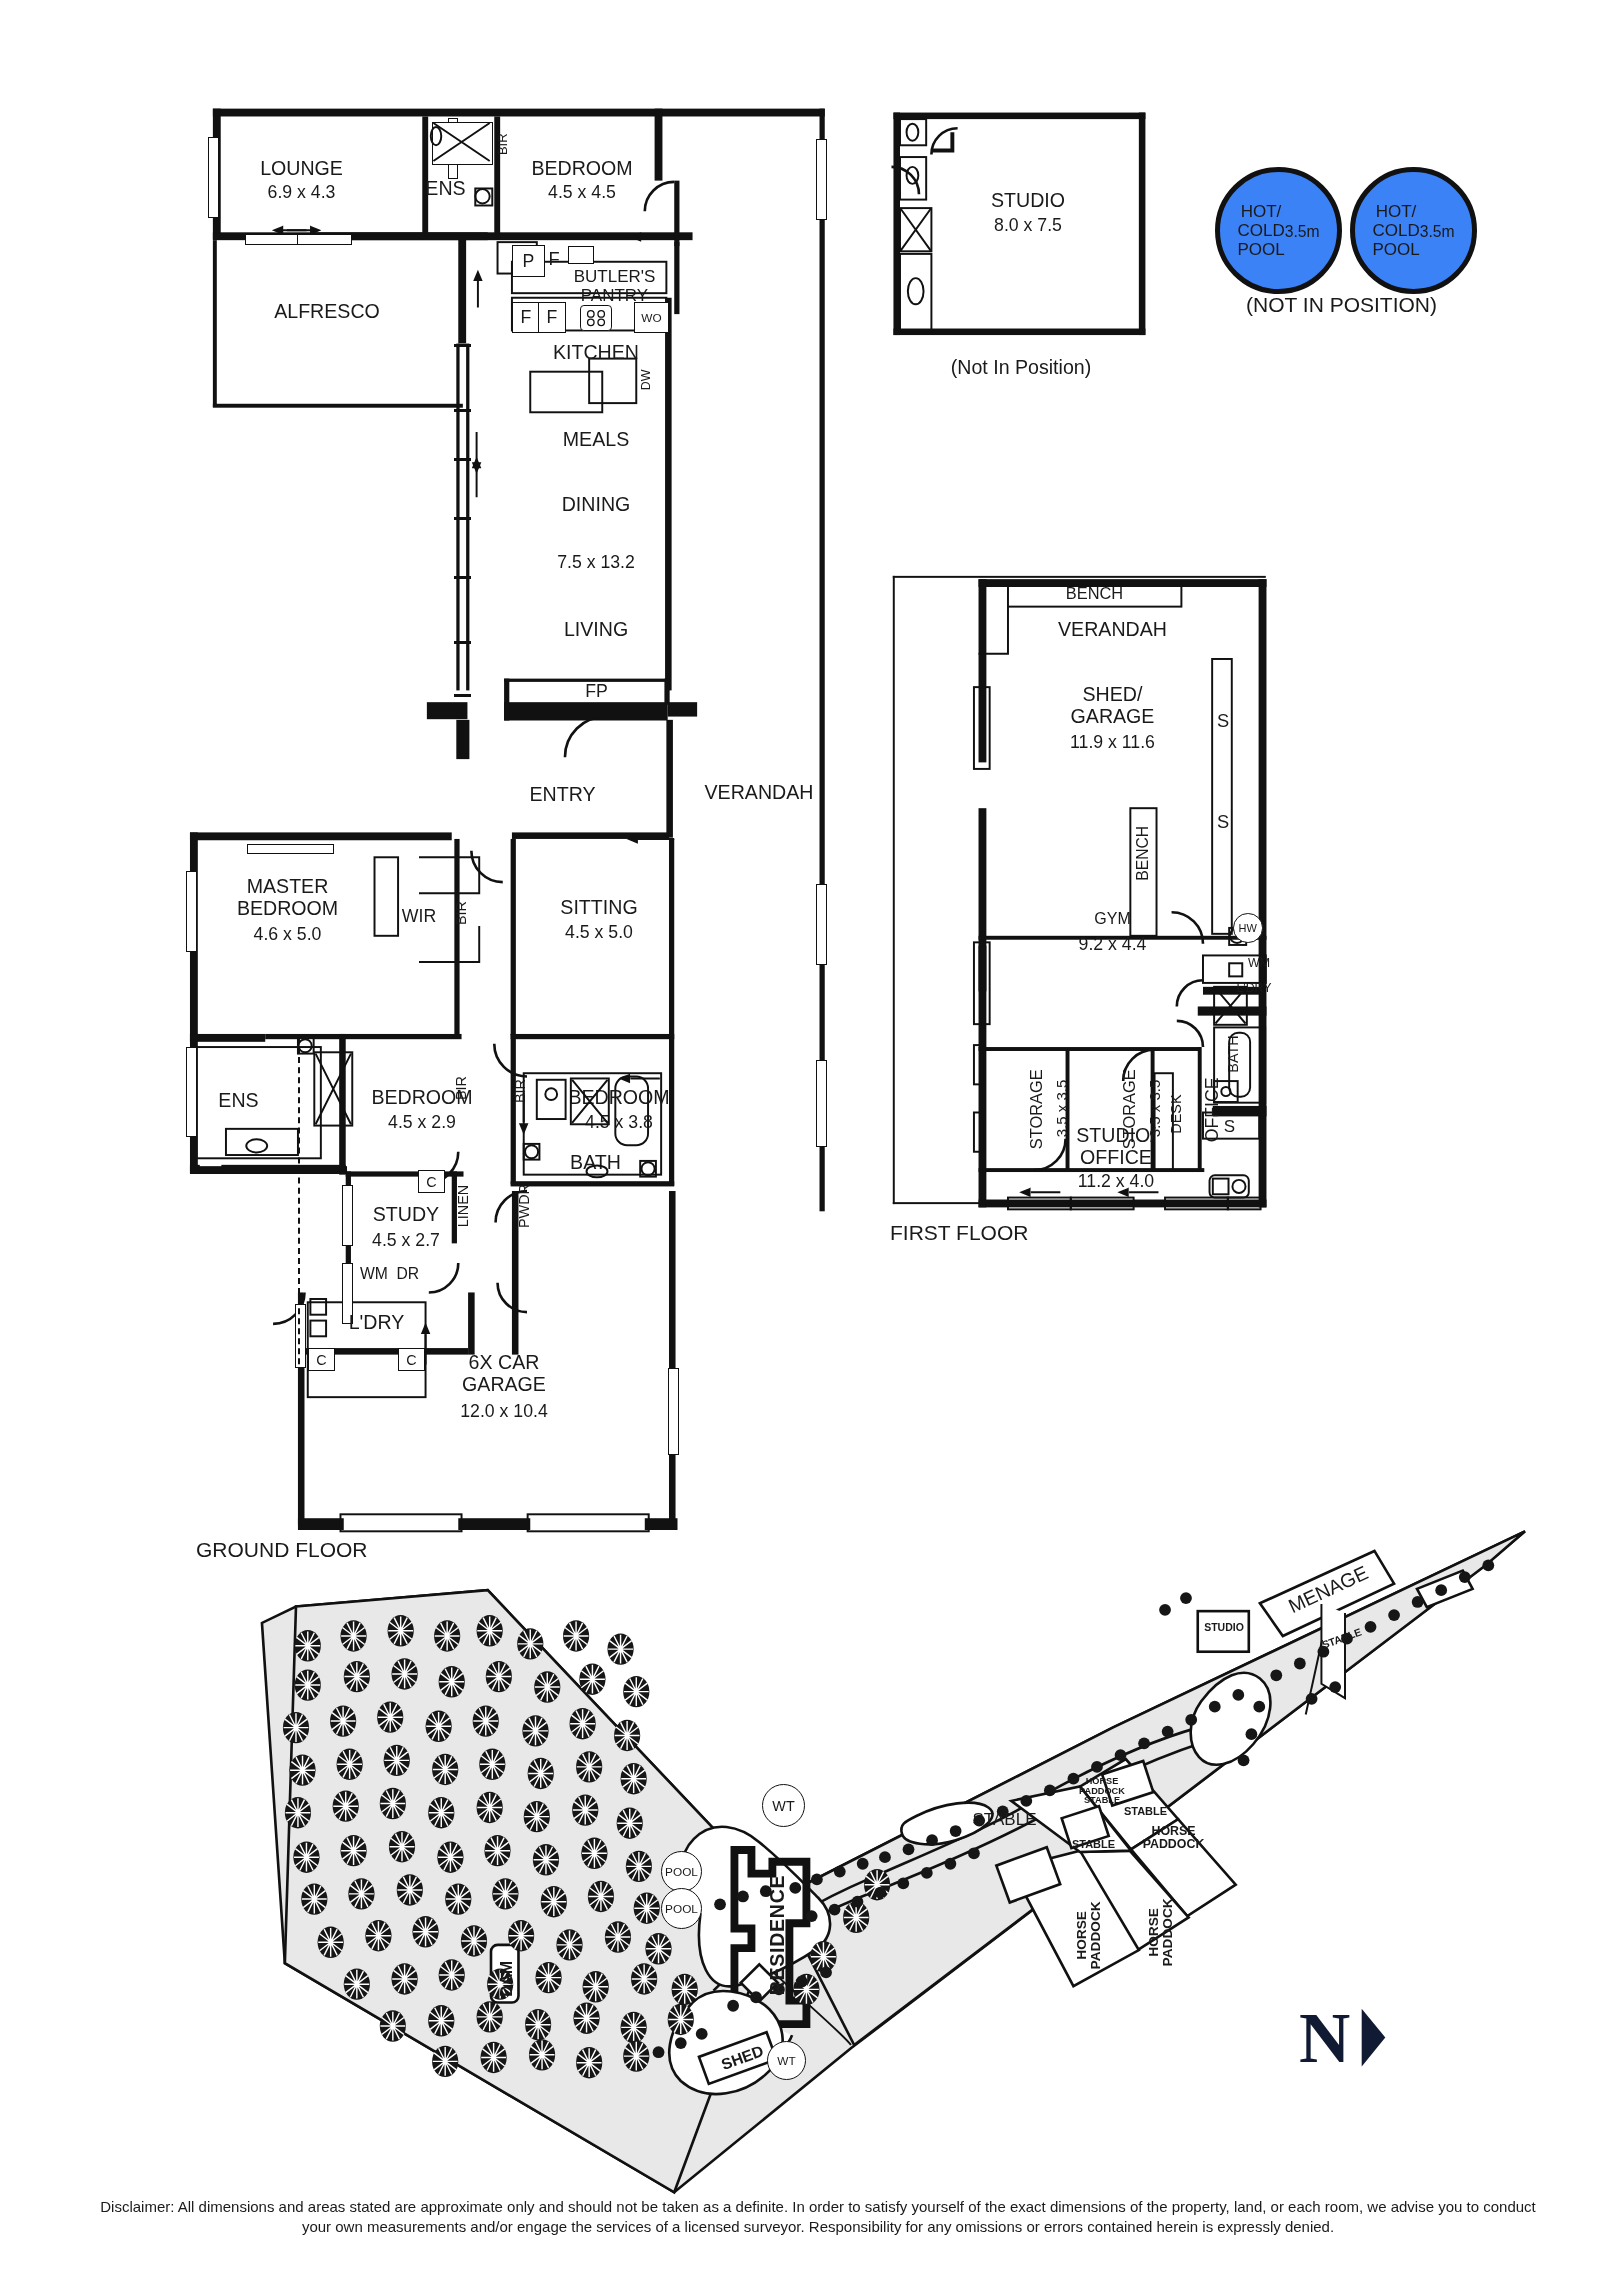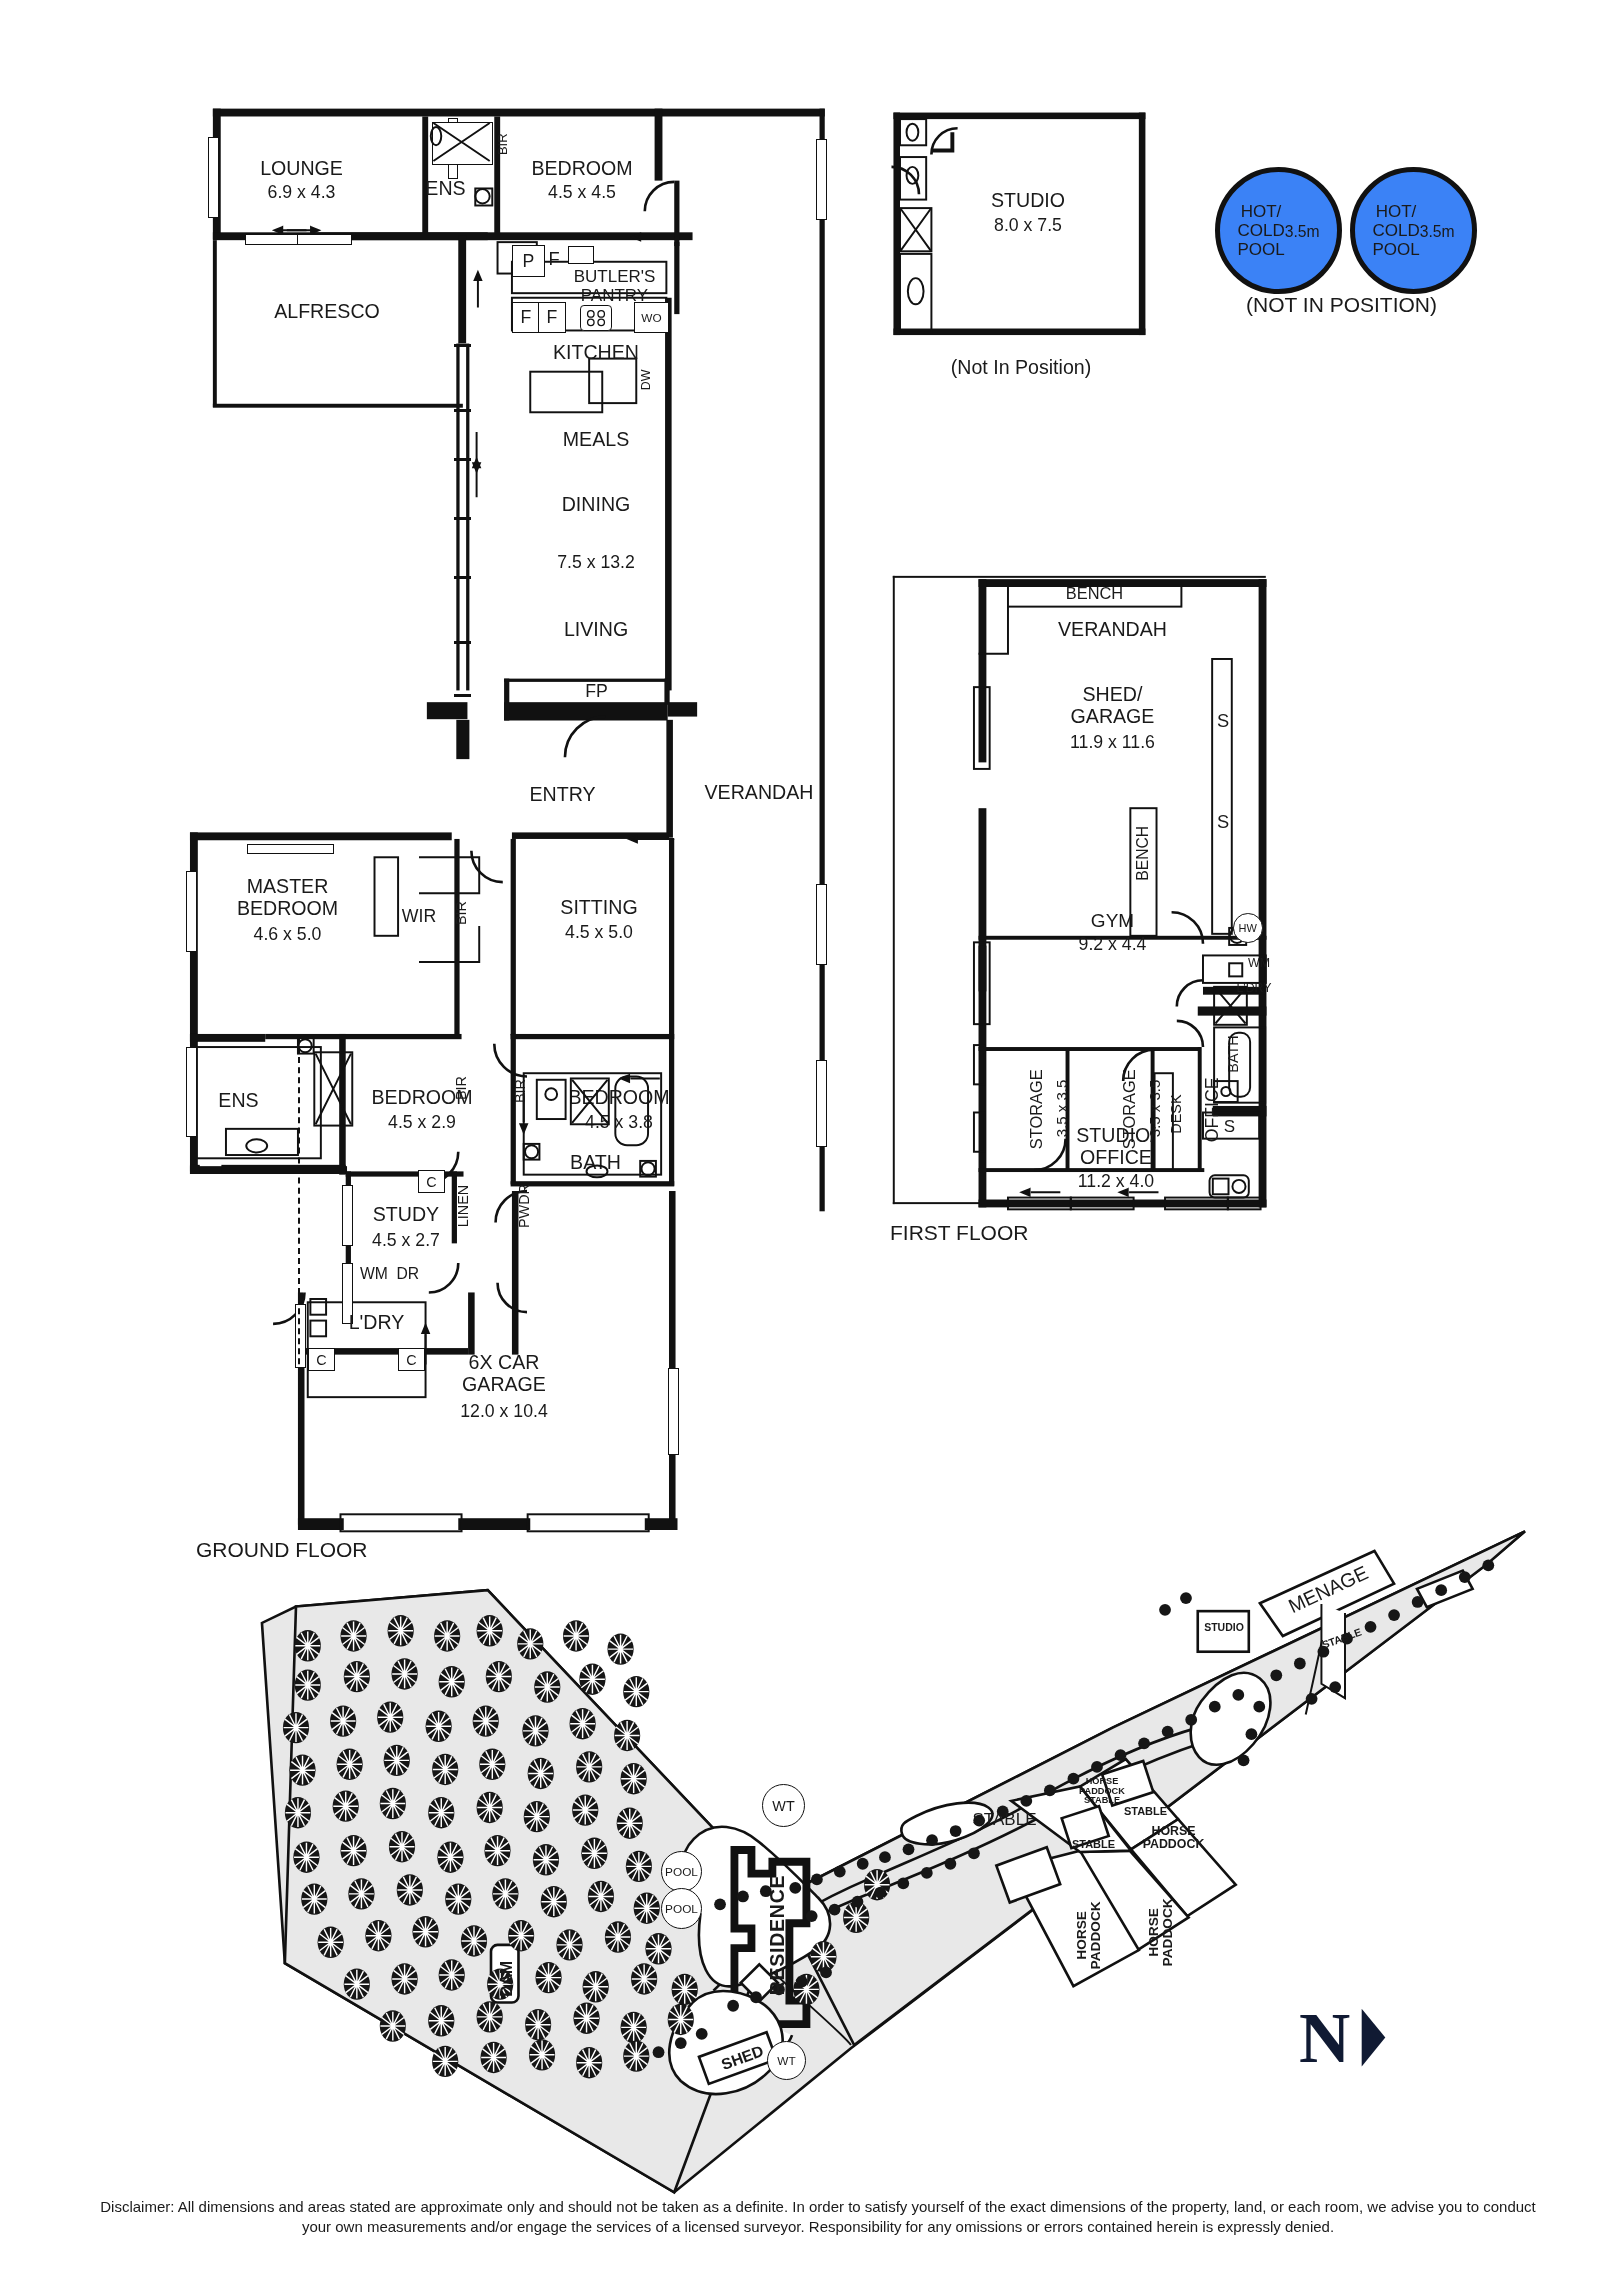--- a/index.html
+++ b/index.html
@@ -416,21 +416,21 @@
 
   <div class="lbl" style="left:1021px;top:584px;width:147px;font-size:16.4px;">BENCH</div>
   <div class="lbl" style="left:1021px;top:619px;width:183px;font-size:19.6px;">VERANDAH</div>
   <div class="lbl" style="left:1034px;top:684px;width:157px;font-size:19.6px;">SHED/
 GARAGE</div>
   <div class="lbl" style="left:1034px;top:733px;width:157px;font-size:17.7px;">11.9 x 11.6</div>
   <div class="lbl rot90" style="left:1117px;top:846px;width:52px;font-size:15.7px;">BENCH</div>
   <div class="lbl" style="left:1210px;top:711px;width:26px;font-size:18.3px;">S</div>
   <div class="lbl" style="left:1210px;top:812px;width:26px;font-size:18.3px;">S</div>
 
-  <div class="lbl" style="left:1047px;top:910px;width:131px;font-size:19px;">GYM</div>
+  <div class="lbl" style="left:1047px;top:910px;width:131px;font-size:16px;">GYM</div>
   <div class="lbl" style="left:1047px;top:935px;width:131px;font-size:17.7px;">9.2 x 4.4</div>
 
   <div class="siteRound" style="left:1233px;top:913px;width:27.5px;height:27.5px;font-size:11px;">HW</div>
   <div class="lbl" style="left:1242px;top:957px;width:34px;font-size:12.4px;">WM</div>
   <div class="lbl" style="left:1231px;top:982px;width:46px;font-size:12.4px;">L'DRY</div>
 
   <div class="lbl rot90" style="left:987px;top:1100px;width:98px;font-size:16.4px;">STORAGE</div>
   <div class="lbl rot90" style="left:1013px;top:1100px;width:98px;font-size:15px;">3.5 x 3.5</div>
   <div class="lbl rot90" style="left:1080px;top:1100px;width:98px;font-size:16.4px;">STORAGE</div>
   <div class="lbl rot90" style="left:1106px;top:1100px;width:98px;font-size:15px;">3.5 x 3.5</div>

